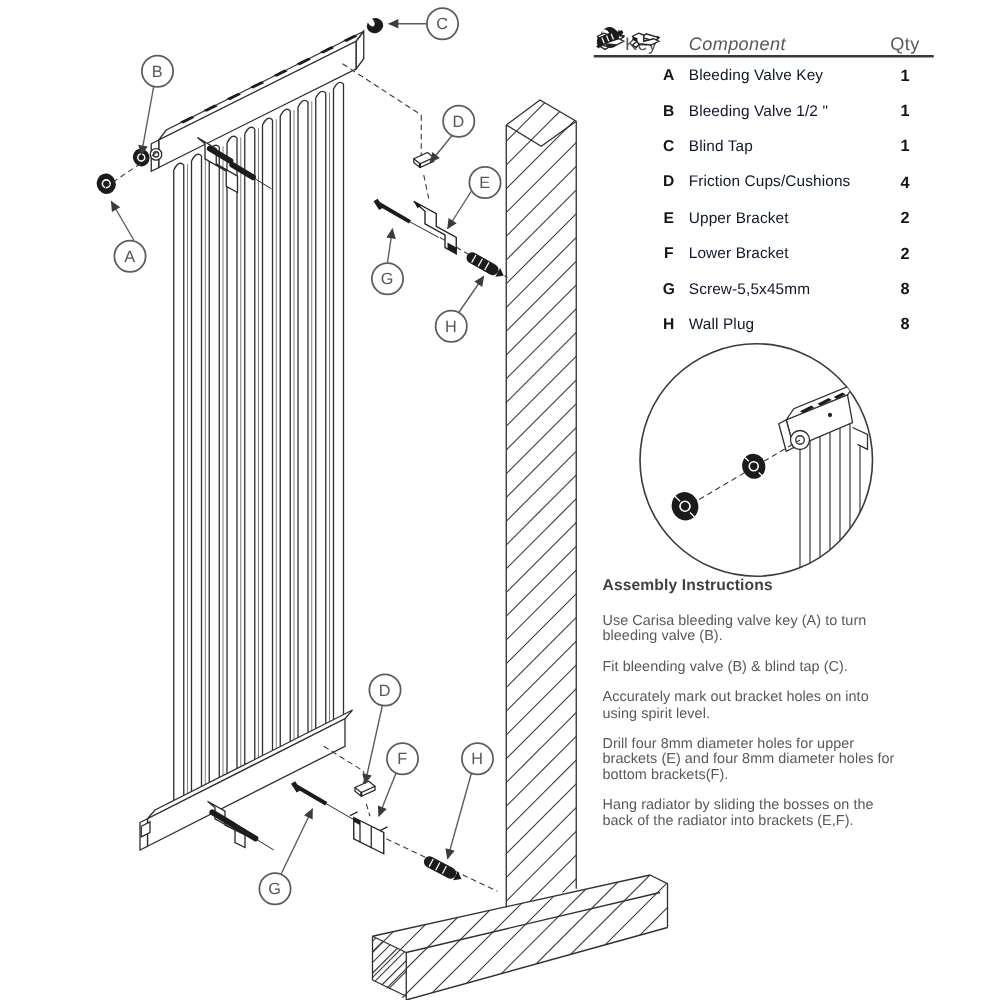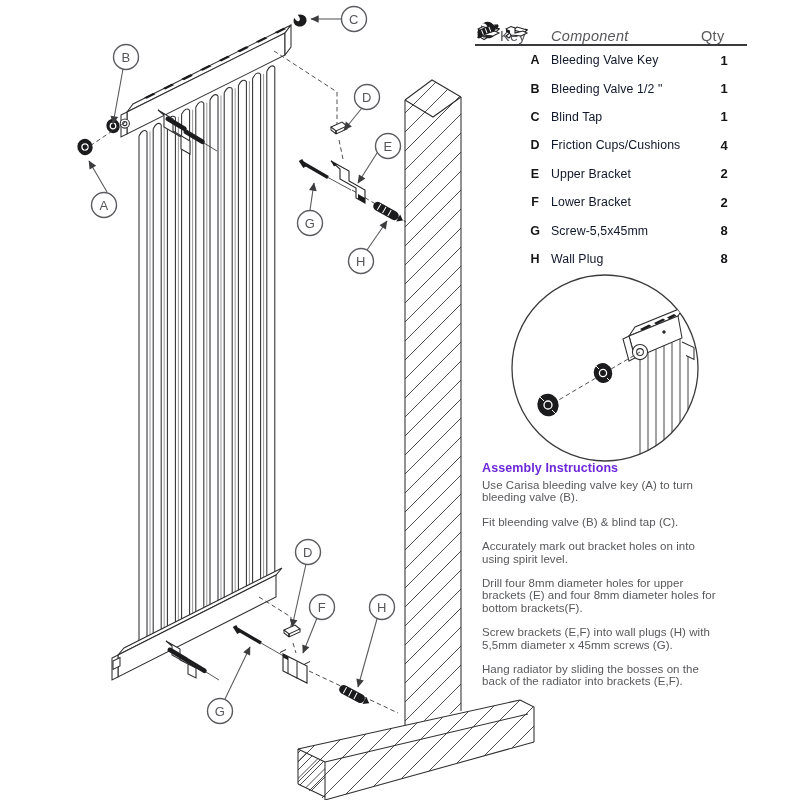--- a/index.html
+++ b/index.html
@@ -4,28 +4,28 @@
 <style>
   html,body{margin:0;padding:0;background:#ffffff;}
   .page{position:relative;width:800px;height:800px;background:#fff;overflow:hidden;
         font-family:"Liberation Sans",sans-serif;}
   svg{position:absolute;left:0;top:0;}
   .parts-table{position:absolute;left:475px;top:18px;width:272px;color:#58585b;}
   .pt-head{display:flex;align-items:flex-end;height:26px;border-bottom:2px solid #3a3a3c;
            font-size:14.5px;letter-spacing:.3px;}
   .pt-head .h-key{width:76px;text-align:center;}
   .pt-head .h-comp{width:150px;text-align:left;font-style:italic;}
-  .pt-head .h-qty{width:46px;}
+  .pt-head .h-qty{width:46px;text-align:center;}
   .pt-row{display:flex;align-items:center;height:28.4px;}
   .cell-icon{width:44px;display:flex;justify-content:flex-end;align-items:center;}
   .cell-key{width:32px;text-align:center;font-weight:bold;color:#151517;font-size:12.5px;}
   .cell-comp{width:150px;font-size:12.3px;letter-spacing:.1px;color:#0f172a;white-space:nowrap;}
   .cell-qty{width:46px;text-align:center;font-weight:bold;color:#151517;font-size:13px;}
   .instructions{position:absolute;left:482px;top:461px;width:242px;}
-  .instructions h3{margin:0 0 4px 0;font-size:12.5px;color:#6d28d9;letter-spacing:.1px;}
+  .instructions h3{margin:0 0 16px 0;font-size:12.5px;color:#404040;letter-spacing:.1px;}
   .instructions p{margin:0 0 12px 0;font-size:11.5px;line-height:12.4px;color:#57585b;
                   letter-spacing:.05px;}
   text.co{font-size:13px;fill:#55565a;letter-spacing:.5px;}
 </style>
 </head>
 <body>
 
 <div class="page">
 
 <svg id="diagram" width="800" height="800" viewBox="0 0 800 800">
@@ -484,17 +484,16 @@
     <div class="cell-qty">8</div>
   </div>
 </div>
 
 <div class="instructions">
   <h3>Assembly Instructions</h3>
   <p>Use Carisa bleeding valve key (A) to turn bleeding valve (B).</p>
   <p>Fit bleending valve (B) &amp; blind tap (C).</p>
   <p>Accurately mark out bracket holes on into using spirit level.</p>
   <p>Drill four 8mm diameter holes for upper brackets (E) and four 8mm diameter holes for bottom brackets(F).</p>
-  <p>Screw brackets (E,F) into wall plugs (H) with 5,5mm diameter x 45mm screws (G).</p>
   <p>Hang radiator by sliding the bosses on the back of the radiator into brackets (E,F).</p>
 </div>
 
 </div>
 
 </body></html>

